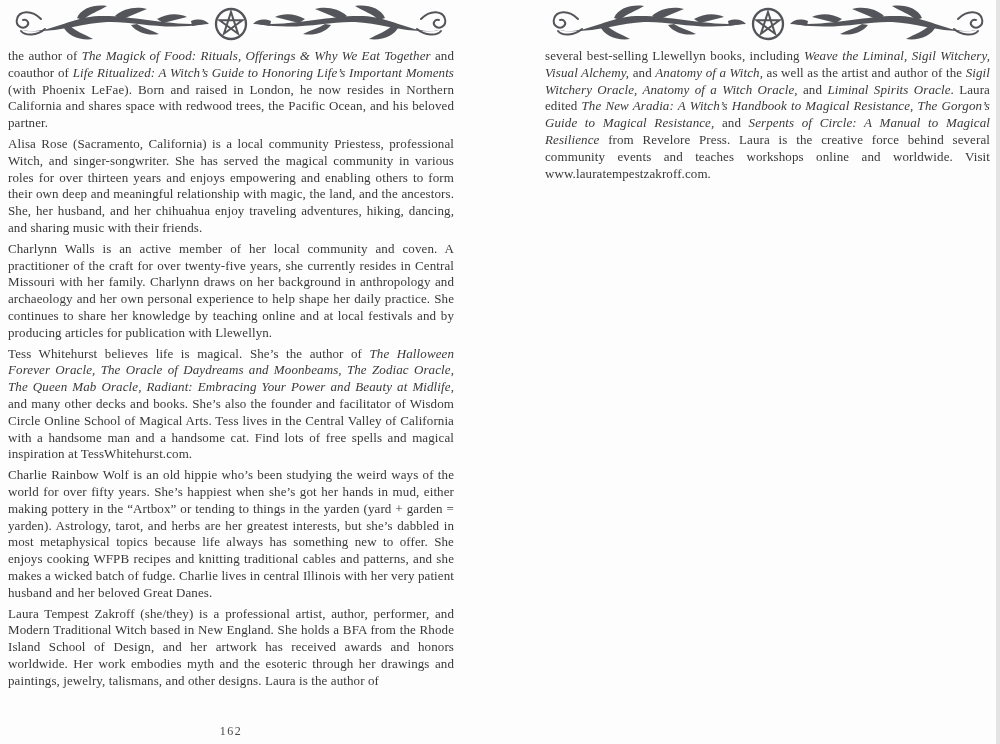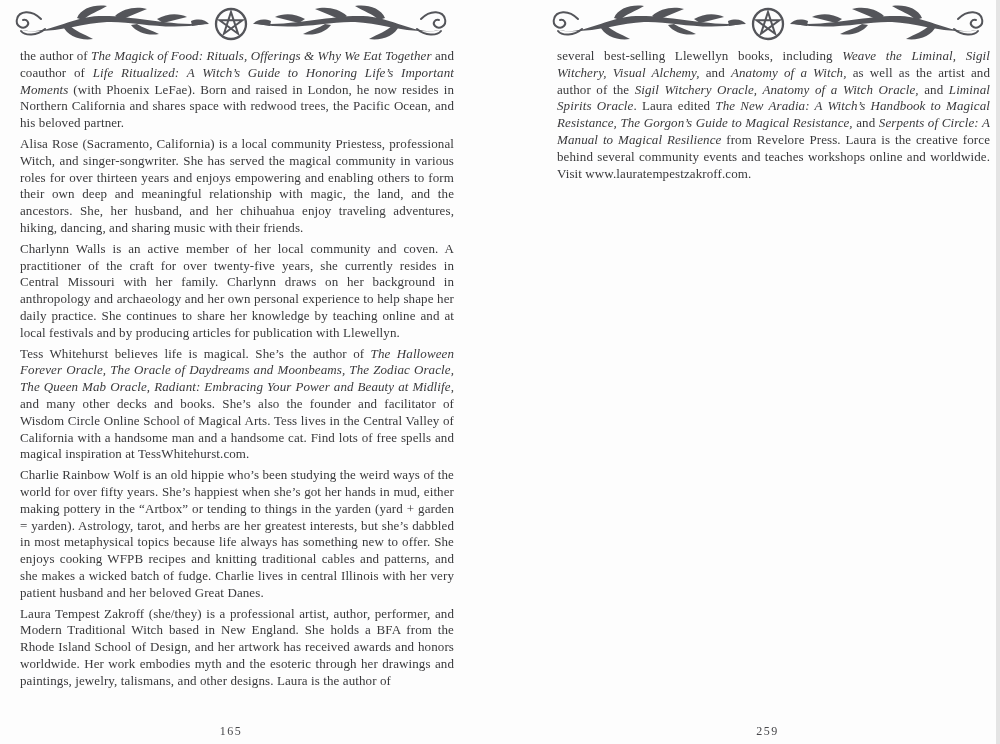--- a/index.html
+++ b/index.html
@@ -41,21 +41,21 @@
   }
 
   .text-col {
     margin-top: 7px;
     font-size: 13px;
     line-height: 16.8px;
     text-align: justify;
     letter-spacing: 0.1px;
   }
   .text-col p {
-    margin: 0 0 4px 12px;
+    margin: 0 0 4px 0;
   }
   .text-col .b { font-weight: normal; }
   .text-col .i { font-style: italic; }
 
   .page-number {
     position: absolute;
     bottom: 10px;
     left: 0;
     width: 100%;
     text-align: center;
@@ -114,30 +114,29 @@
         <use href="#ornament-full" xlink:href="#ornament-full"></use>
       </svg>
       <div class="text-col">
           <p><span class="n">the author of </span><span class="i">The Magick of Food: Rituals, Offerings &amp; Why We Eat Together</span><span class="n"> and coauthor of </span><span class="i">Life Ritualized: A Witch’s Guide to Honoring Life’s Important Moments</span><span class="n"> (with Phoenix LeFae). Born and raised in London, he now resides in Northern California and shares space with redwood trees, the Pacific Ocean, and his beloved partner.</span></p>
           <p><span class="b">Alisa Rose</span><span class="n"> (Sacramento, California) is a local community Priestess, professional Witch, and singer-songwriter. She has served the magical community in various roles for over thirteen years and enjoys empowering and enabling others to form their own deep and meaningful relationship with magic, the land, and the ancestors. She, her husband, and her chihuahua enjoy traveling adventures, hiking, dancing, and sharing music with their friends.</span></p>
           <p><span class="b">Charlynn Walls</span><span class="n"> is an active member of her local community and coven. A practitioner of the craft for over twenty-five years, she currently resides in Central Missouri with her family. Charlynn draws on her background in anthropology and archaeology and her own personal experience to help shape her daily practice. She continues to share her knowledge by teaching online and at local festivals and by producing articles for publication with Llewellyn.</span></p>
           <p><span class="b">Tess Whitehurst</span><span class="n"> believes life is magical. She’s the author of </span><span class="i">The Halloween Forever Oracle, The Oracle of Daydreams and Moonbeams, The Zodiac Oracle, The Queen Mab Oracle, Radiant: Embracing Your Power and Beauty at Midlife</span><span class="n">, and many other decks and books. She’s also the founder and facilitator of Wisdom Circle Online School of Magical Arts. Tess lives in the Central Valley of California with a handsome man and a handsome cat. Find lots of free spells and magical inspiration at TessWhitehurst.com.</span></p>
           <p><span class="b">Charlie Rainbow Wolf</span><span class="n"> is an old hippie who’s been studying the weird ways of the world for over fifty years. She’s happiest when she’s got her hands in mud, either making pottery in the “Artbox” or tending to things in the yarden (yard + garden = yarden). Astrology, tarot, and herbs are her greatest interests, but she’s dabbled in most metaphysical topics because life always has something new to offer. She enjoys cooking WFPB recipes and knitting traditional cables and patterns, and she makes a wicked batch of fudge. Charlie lives in central Illinois with her very patient husband and her beloved Great Danes.</span></p>
           <p><span class="b">Laura Tempest Zakroff</span><span class="n"> (she/they) is a professional artist, author, performer, and Modern Traditional Witch based in New England. She holds a BFA from the Rhode Island School of Design, and her artwork has received awards and honors worldwide. Her work embodies myth and the esoteric through her drawings and paintings, jewelry, talismans, and other designs. Laura is the author of</span></p>
         </div>
-      <div class="page-number">165</div>
+      <div class="page-number">162</div>
     </div>
   </section>
 
   <section class="page page-right">
     <div class="content">
       <svg class="ornament" viewBox="0 0 440 36">
         <use href="#ornament-full" xlink:href="#ornament-full"></use>
       </svg>
       <div class="text-col">
           <p><span class="n">several best-selling Llewellyn books, including </span><span class="i">Weave the Liminal, Sigil Witchery, Visual Alchemy,</span><span class="n"> and </span><span class="i">Anatomy of a Witch,</span><span class="n"> as well as the artist and author of the </span><span class="i">Sigil Witchery Oracle, Anatomy of a Witch Oracle,</span><span class="n"> and </span><span class="i">Liminal Spirits Oracle</span><span class="n">. Laura edited </span><span class="i">The New Aradia: A Witch’s Handbook to Magical Resistance, The Gorgon’s Guide to Magical Resistance,</span><span class="n"> and </span><span class="i">Serpents of Circle: A Manual to Magical Resilience</span><span class="n"> from Revelore Press. Laura is the creative force behind several community events and teaches workshops online and worldwide. Visit www.lauratempestzakroff.com.</span></p>
         </div>
-      <div class="page-number">259</div>
     </div>
   </section>
 
   <div class="scan-edge"></div>
 </div>
 
 </body></html>

